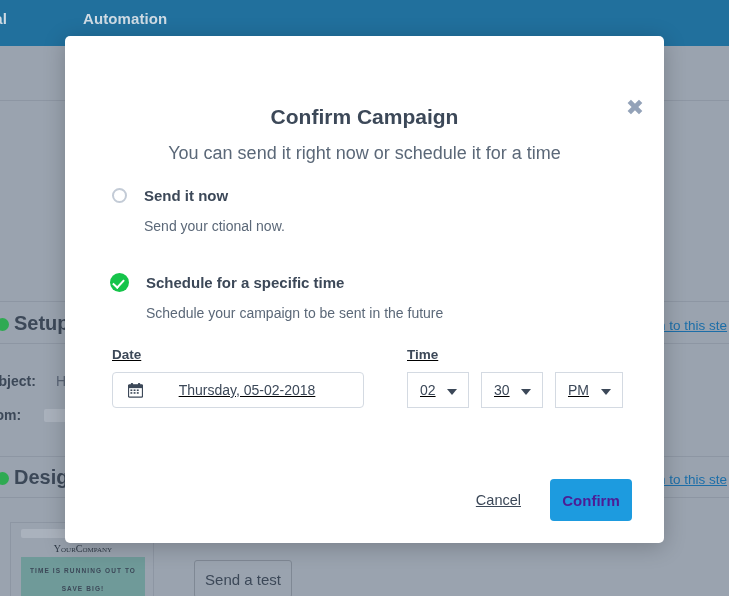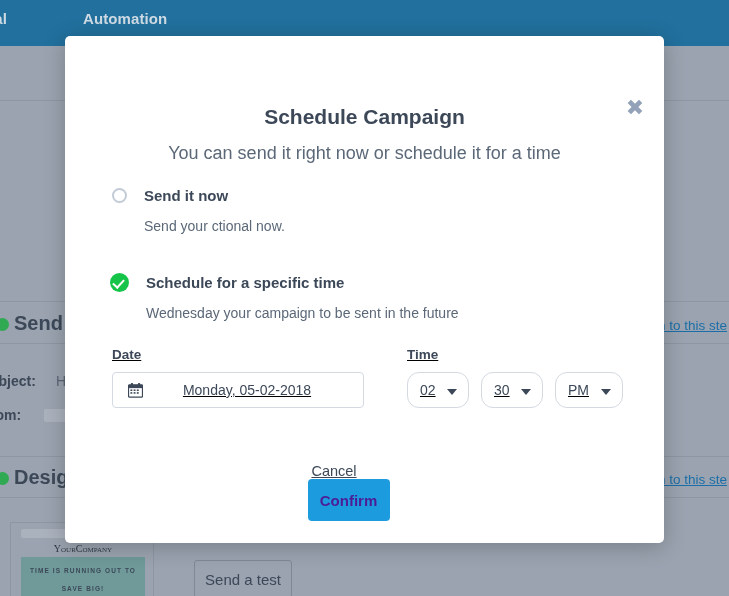--- a/index.html
+++ b/index.html
@@ -290,21 +290,21 @@
     padding-left: 18px;
     font-size: 14px;
     color: #3c4858;
   }
 
   .time-selects { display: flex; }
   .sel {
     position: relative;
     height: 36px;
     border: 1px solid #d4dae2;
-    border-radius: 12px;
+    border-radius: 0;
     background: #fff;
     display: flex;
     align-items: center;
     padding-left: 12px;
     padding-right: 30px;
     font-size: 14px;
     color: #3c4858;
     cursor: pointer;
     margin-right: 12px;
   }
@@ -322,21 +322,20 @@
   }
 
   .footer {
     position: absolute;
     left: 0; right: 0;
     bottom: 22px;
     display: flex;
     align-items: center;
     justify-content: flex-end;
     padding-right: 32px;
-    flex-direction: column;
   }
   .cancel-link {
     font-size: 14.5px;
     color: #3c4858;
     text-decoration: underline;
     margin-right: 29px;
     cursor: pointer;
   }
   .confirm-btn {
     background: #1d9bdf;
@@ -362,21 +361,21 @@
       <div class="topnav-item t1">ctional</div>
       <div class="topnav-item t2">Automation</div>
     </div>
 
     <div class="bg-body">
 
       <div class="bg-rule" style="top:54px;"></div>
       <div class="bg-rule" style="top:255px;"></div>
 
       <div class="bg-dot" style="left:-4px; top:272px;"></div>
-      <div class="bg-section-title" style="left:14px; top:266px;">Send</div>
+      <div class="bg-section-title" style="left:14px; top:266px;">Setup</div>
       <div class="bg-link" style="left:658px; top:272px;">n to this ste</div>
       <div class="bg-rule" style="top:297px;"></div>
 
       <div class="bg-label" style="left:-10px; top:327px;">ubject:</div>
       <div class="bg-value" style="left:56px; top:327px;">H</div>
       <div class="bg-label" style="left:-10px; top:361px;">rom:</div>
       <div class="bg-chip" style="left:44px; top:363px; width:46px;"></div>
 
       <div class="bg-rule" style="top:410px;"></div>
 
@@ -398,38 +397,38 @@
 
       <div class="bg-button" style="left:194px; top:514px; width:98px; height:38px;">Send a test</div>
 
     </div>
   </div>
 
   <div class="modal">
 
     <div class="modal-close">✖</div>
 
-    <div class="modal-title">Schedule Campaign</div>
+    <div class="modal-title">Confirm Campaign</div>
     <div class="modal-subtitle">You can send it right now or schedule it for a time</div>
 
     <div class="options">
 
       <div class="option-row">
         <div class="radio-outline"></div>
         <div class="option-text">
           <div class="option-title">Send it now</div>
           <div class="option-desc">Send your ctional now.</div>
         </div>
       </div>
 
       <div class="option-row">
         <div class="radio-checked"></div>
         <div class="option-text">
           <div class="option-title">Schedule for a specific time</div>
-          <div class="option-desc">Wednesday your campaign to be sent in the future</div>
+          <div class="option-desc">Schedule your campaign to be sent in the future</div>
         </div>
       </div>
 
     </div>
 
     <div class="fields">
 
       <div class="field-group-date">
         <div class="field-label">Date</div>
         <div class="date-input">
@@ -440,21 +439,21 @@
             <rect x="10.6" y="0.5" width="2.4" height="3.4" rx="0.8" fill="#3c4858"></rect>
             <g fill="#3c4858">
               <rect x="2.6" y="7.4" width="2" height="1.7"></rect>
               <rect x="6.0" y="7.4" width="2" height="1.7"></rect>
               <rect x="9.4" y="7.4" width="2" height="1.7"></rect>
               <rect x="2.6" y="10.3" width="2" height="1.7"></rect>
               <rect x="6.0" y="10.3" width="2" height="1.7"></rect>
               <rect x="9.4" y="10.3" width="2" height="1.7"></rect>
             </g>
           </svg>
-          <div class="date-text">Monday, 05-02-2018</div>
+          <div class="date-text">Thursday, 05-02-2018</div>
         </div>
       </div>
 
       <div class="field-group-time">
         <div class="field-label">Time</div>
         <div class="time-selects">
           <div class="sel w1">
             <span>02</span>
             <span class="caret"></span>
           </div>

